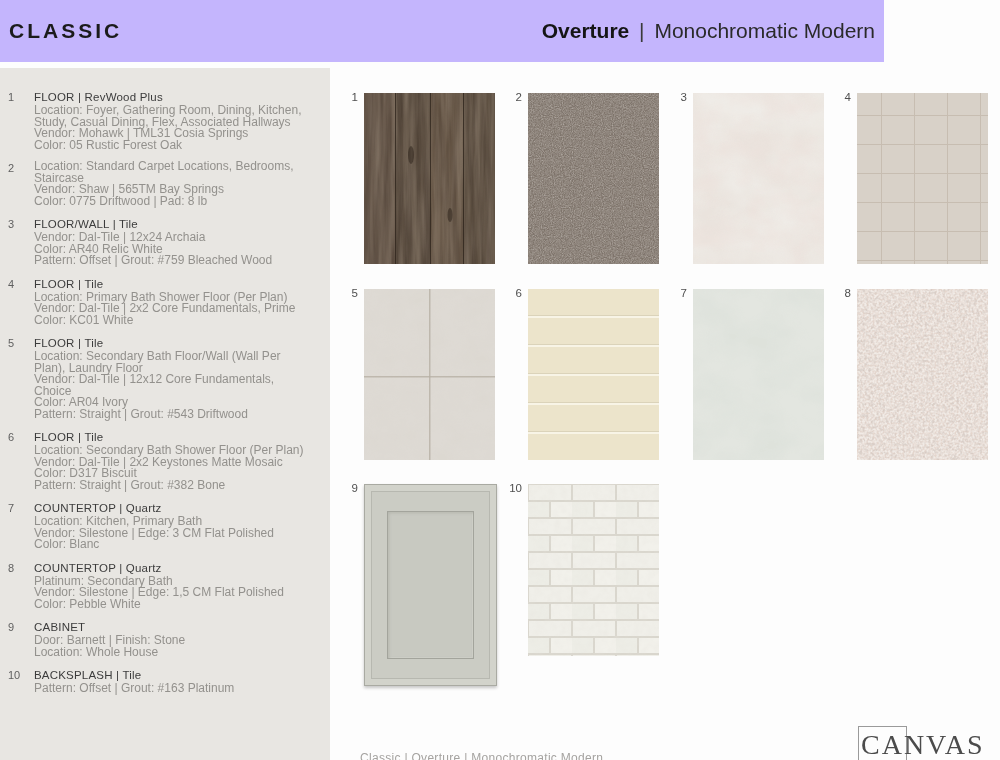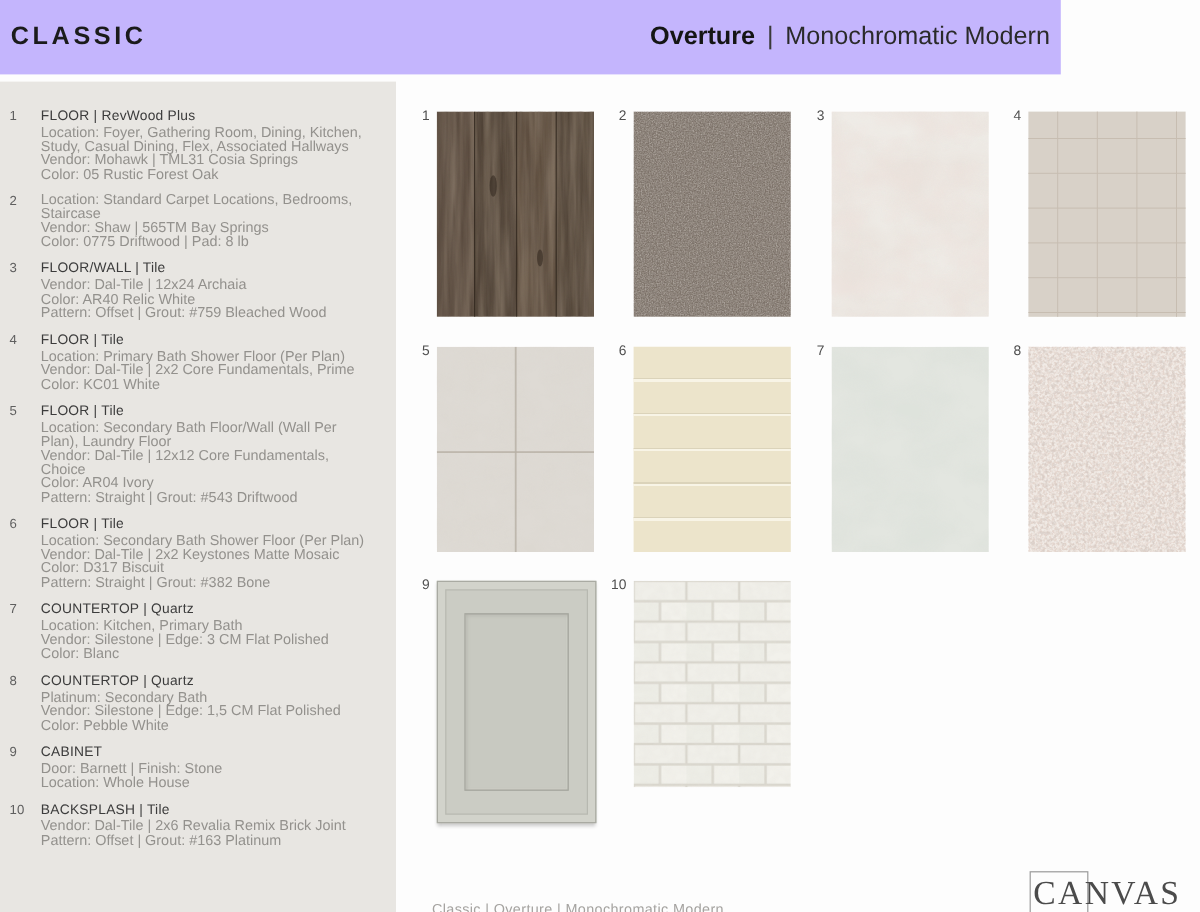--- a/index.html
+++ b/index.html
@@ -154,21 +154,20 @@
   <div class="s-item">
     <span class="s-num">9</span>
     <div class="s-title">CABINET</div>
     <div class="s-line">Door: Barnett | Finish: Stone</div>
     <div class="s-line">Location: Whole House</div>
   </div>
 
   <div class="s-item">
     <span class="s-num">10</span>
     <div class="s-title">BACKSPLASH | Tile</div>
-    <div class="s-line">Vendor: Dal-Tile | 2x6 Revalia Remix Brick Joint</div>
     <div class="s-line">Pattern: Offset | Grout: #163 Platinum</div>
   </div>
 
 </div>
 
 <div class="swatch" style="left:364px; top:93px;">
   <span class="num">1</span>
   <svg class="tex" width="131" height="171">
     <defs>
       <linearGradient id="wg" x1="0" y1="0" x2="1" y2="0">

